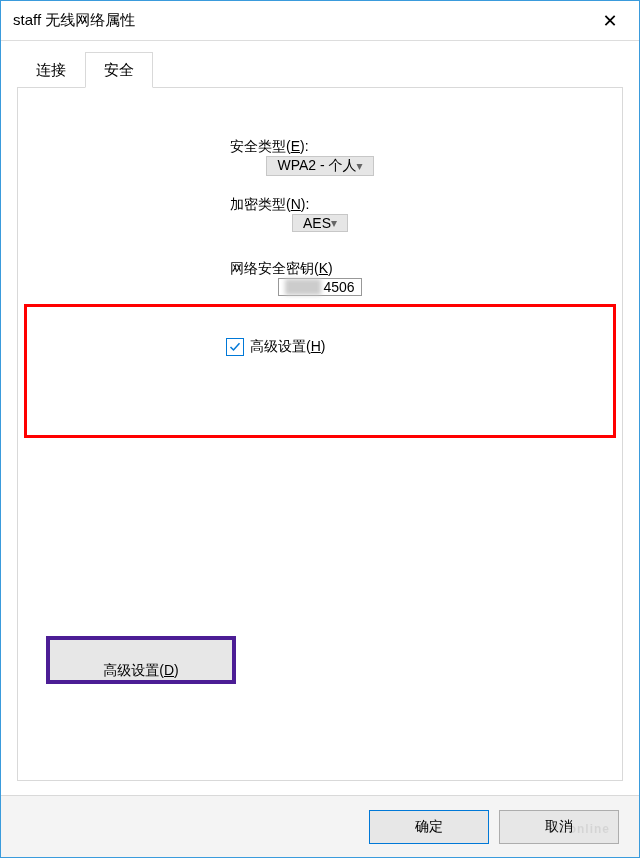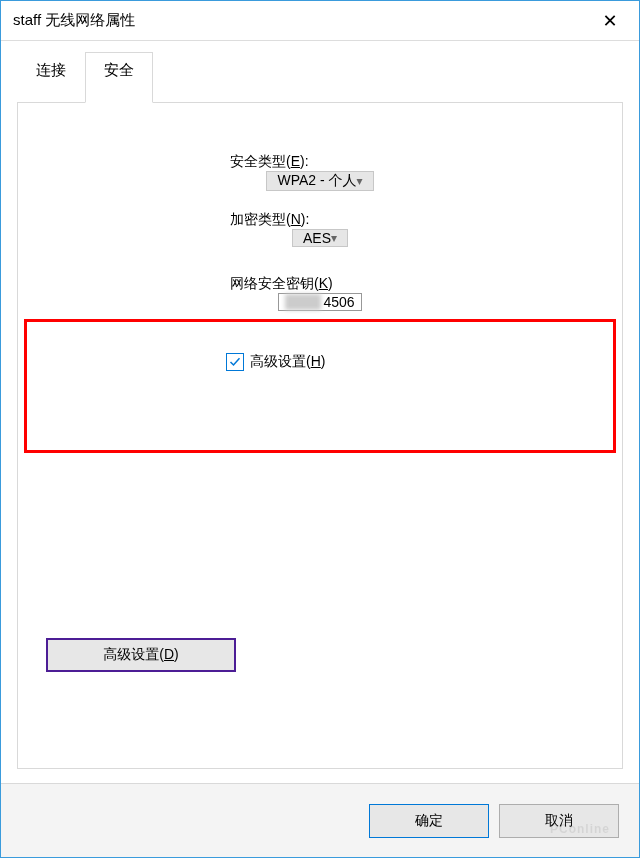--- a/index.html
+++ b/index.html
@@ -40,21 +40,21 @@
       padding: 10px 16px 14px 16px;
       display: flex;
       flex-direction: column;
     }
     .tabs {
       display: flex;
       position: relative;
       z-index: 2;
     }
     .tab {
-      padding: 8px 18px 22px 18px;
+      padding: 8px 18px 7px 18px;
       font-size: 15px;
       color: #000;
       border: 1px solid transparent;
       cursor: pointer;
       position: relative;
       top: 1px;
     }
     .tab.inactive {
       background: transparent;
     }
@@ -132,28 +132,28 @@
       display:flex; align-items:center; justify-content:center;
       margin-right: 6px;
       cursor:pointer;
     }
     .checkbox svg { width:12px; height:12px; }
     .adv-row {
       margin-top: auto;
       margin-bottom: 70px;
     }
     .adv-btn {
-      width: 190px; height: 34px;
-      border: 2px solid #4c1d95;
+      width: 190px; height: 48px;
+      border: 4px solid #4c1d95;
       background: #e7e7e7;
-      display:flex; align-items:center; justify-content:center;
+      display:flex; align-items:flex-end; justify-content:center;
       cursor:pointer;
     }
     .footer {
-      height: 74px;
+      height: 62px;
       border-top: 1px solid #d9d9d9;
       background: #f4f4f4;
       display: flex;
       align-items: center;
       justify-content: flex-end;
       padding: 0 20px;
       gap: 10px;
     }
     .btn {
       width: 120px; height: 34px;

